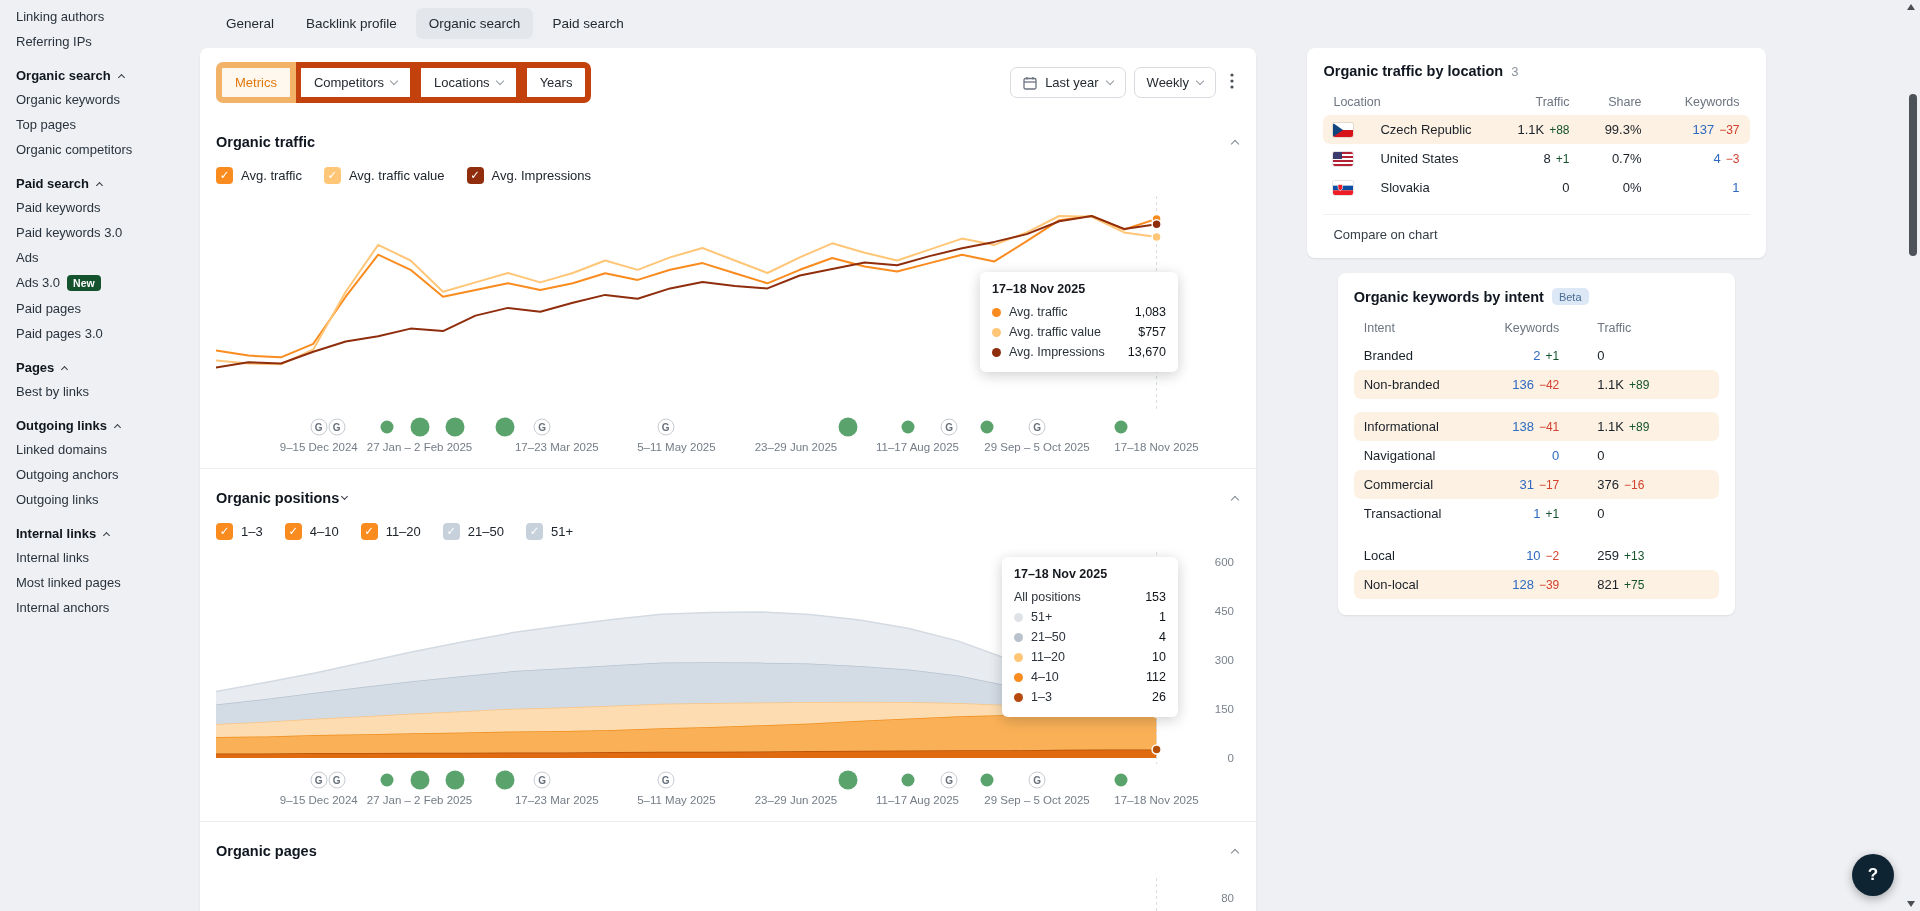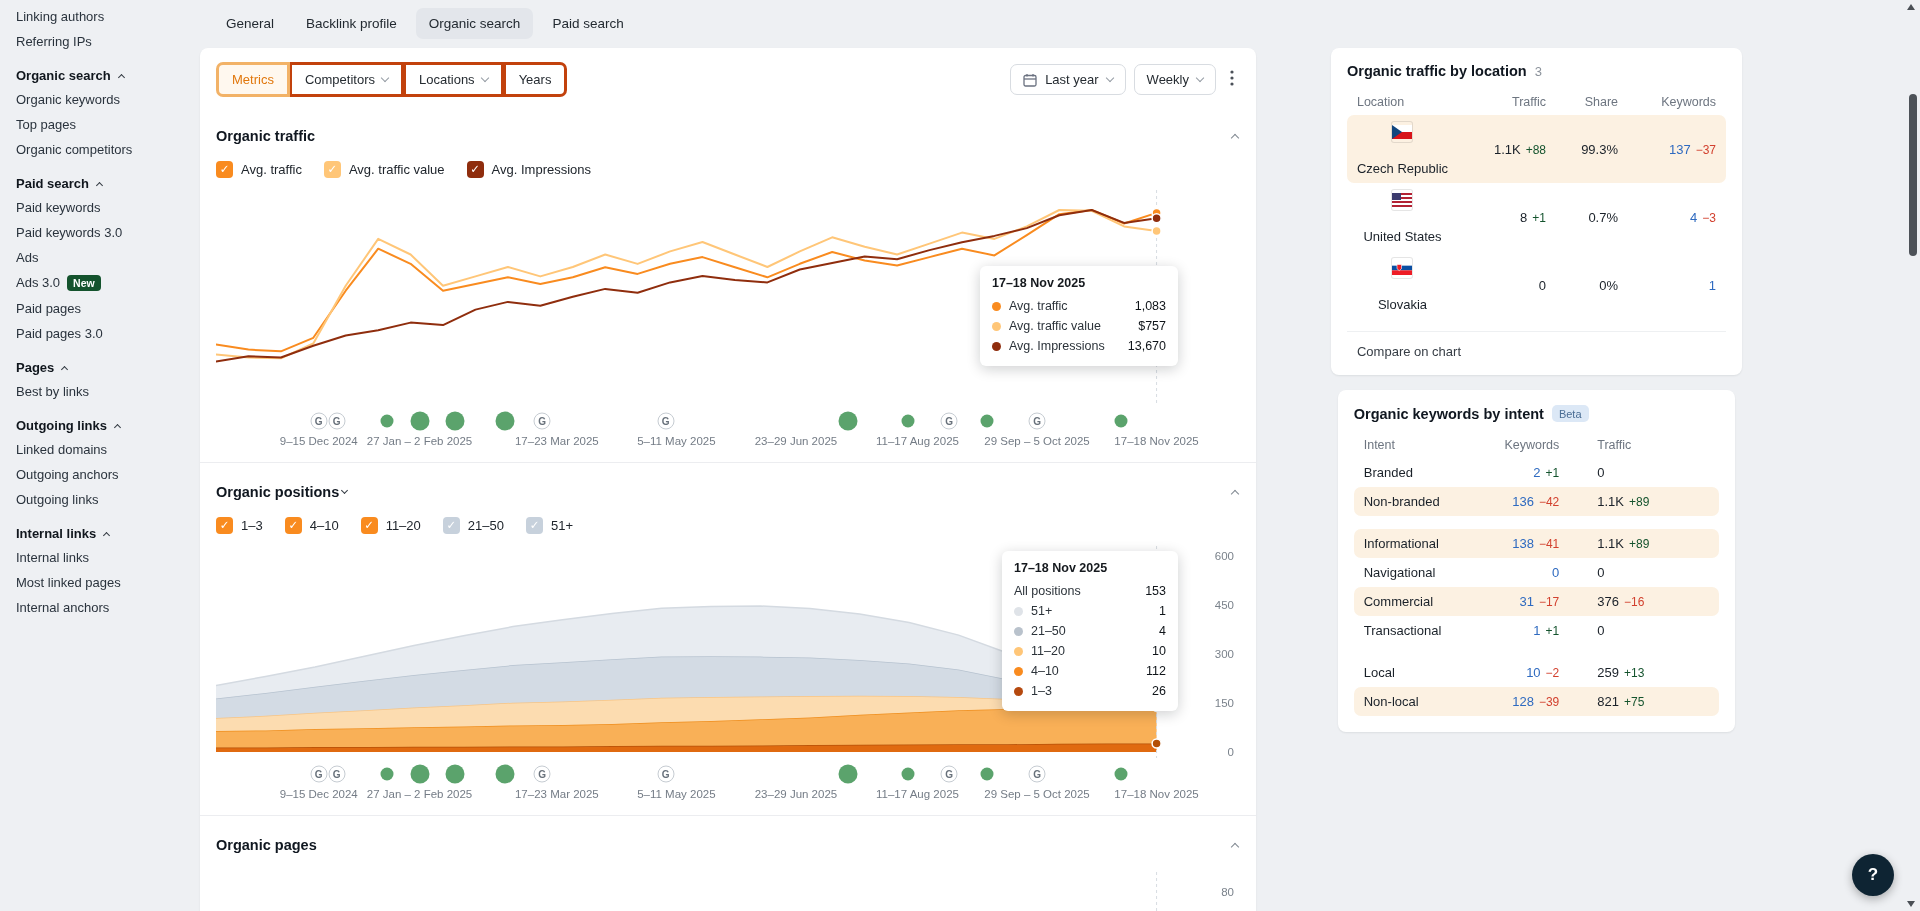--- a/index.html
+++ b/index.html
@@ -31,21 +31,21 @@
   .tab { padding:8px 13px; border-radius:7px; font-size:13.5px; color:#232a31; cursor:pointer; }
   .tab.active { background:#e3e6eb; }
   .main-row { display:flex; gap:17px; align-items:flex-start; }
   .card { background:#fff; border-radius:8px; box-shadow:0 1px 2px rgba(18,24,31,.08); }
   .main-card { flex:0 0 1056px; width:1056px; }
   .right-col { flex:0 0 527px; width:527px; display:flex; flex-direction:column; gap:15px;align-items:center; }
 
   
   .toolbar { display:flex; align-items:center; padding:14px 16px 10px; }
   .btn-group { display:flex; }
-  .tb-btn { display:flex; align-items:center; gap:7px; padding:7px 13px; border:3px solid #c2410c; background:#fff; font-size:13px; color:#252b31; margin-left:-1px; cursor:pointer;text-align:center; }
+  .tb-btn { display:flex; align-items:center; gap:7px; padding:7px 13px; border:6px solid #c2410c; background:#fff; font-size:13px; color:#252b31; margin-left:-1px; cursor:pointer;text-align:center; }
   .tb-btn:first-child { margin-left:0; border-radius:7px 0 0 7px; }
   .tb-btn:last-child { border-radius:0 7px 7px 0; }
   .tb-btn.metrics { color:#e1770c; border-color:#f2b267; background:#fff8ef; position:relative; z-index:2; }
   .toolbar-right { margin-left:auto; display:flex; align-items:center; gap:8px; }
   .pill-btn { display:flex; align-items:center; gap:8px; border:1px solid #d8dce1; background:#fff; border-radius:7px; padding:7px 12px; font-size:13px; color:#252b31; cursor:pointer; }
   .kebab-btn { border:none; background:none; padding:4px 6px; cursor:pointer; }
 
   
   .section { padding-bottom:12px; }
   .section + .section { border-top:1px solid #ecedf0; }
@@ -86,21 +86,21 @@
   .side-title { font-size:14.5px; font-weight:bold; color:#101720; }
   .count-badge { color:#8b929b; font-size:13px; }
   .beta-badge { background:#dce8f6; color:#4a6d94; font-size:11px; padding:2.5px 7px; border-radius:5px; }
   .thead { font-size:12.5px; color:#6d7580; padding:6px 10px; }
   .grid-loc { display:grid; grid-template-columns:1fr 98px 72px 98px; align-items:center; }
   .grid-int { display:grid; grid-template-columns:1fr 118px 150px; align-items:center; }
   .trow { font-size:13px; color:#1a2129; padding:7px 10px; border-radius:7px; }
   .trow.hl { background:#fcf1e2; }
   .cell.num { text-align:right; white-space:nowrap; }
   .c-traffic { text-align:left; padding-left:38px; white-space:nowrap; }
-  .loc-cell { display:flex; align-items:center; gap:19px;flex-direction:column; }
+  .loc-cell { display:flex; align-items:center; gap:27px; }
   .flag { display:inline-flex; width:20px; height:14px; border-radius:2px; overflow:hidden; box-shadow:0 0 0 1px rgba(0,0,0,.1); flex:0 0 20px; }
   .flag svg { width:100%; height:100%; display:block; }
   .lnk { color:#2e6ac0; cursor:pointer; }
   .chg { font-size:12px; margin-left:5px; }
   .chg.up { color:#14532d; }
   .chg.down { color:#d2402e; }
   .compare-link { margin-top:12px; padding:12px 10px 0; border-top:1px solid #eef0f2; font-size:13px; color:#363d45; cursor:pointer; }
   .igroup + .igroup { margin-top:13px; }
 
   

